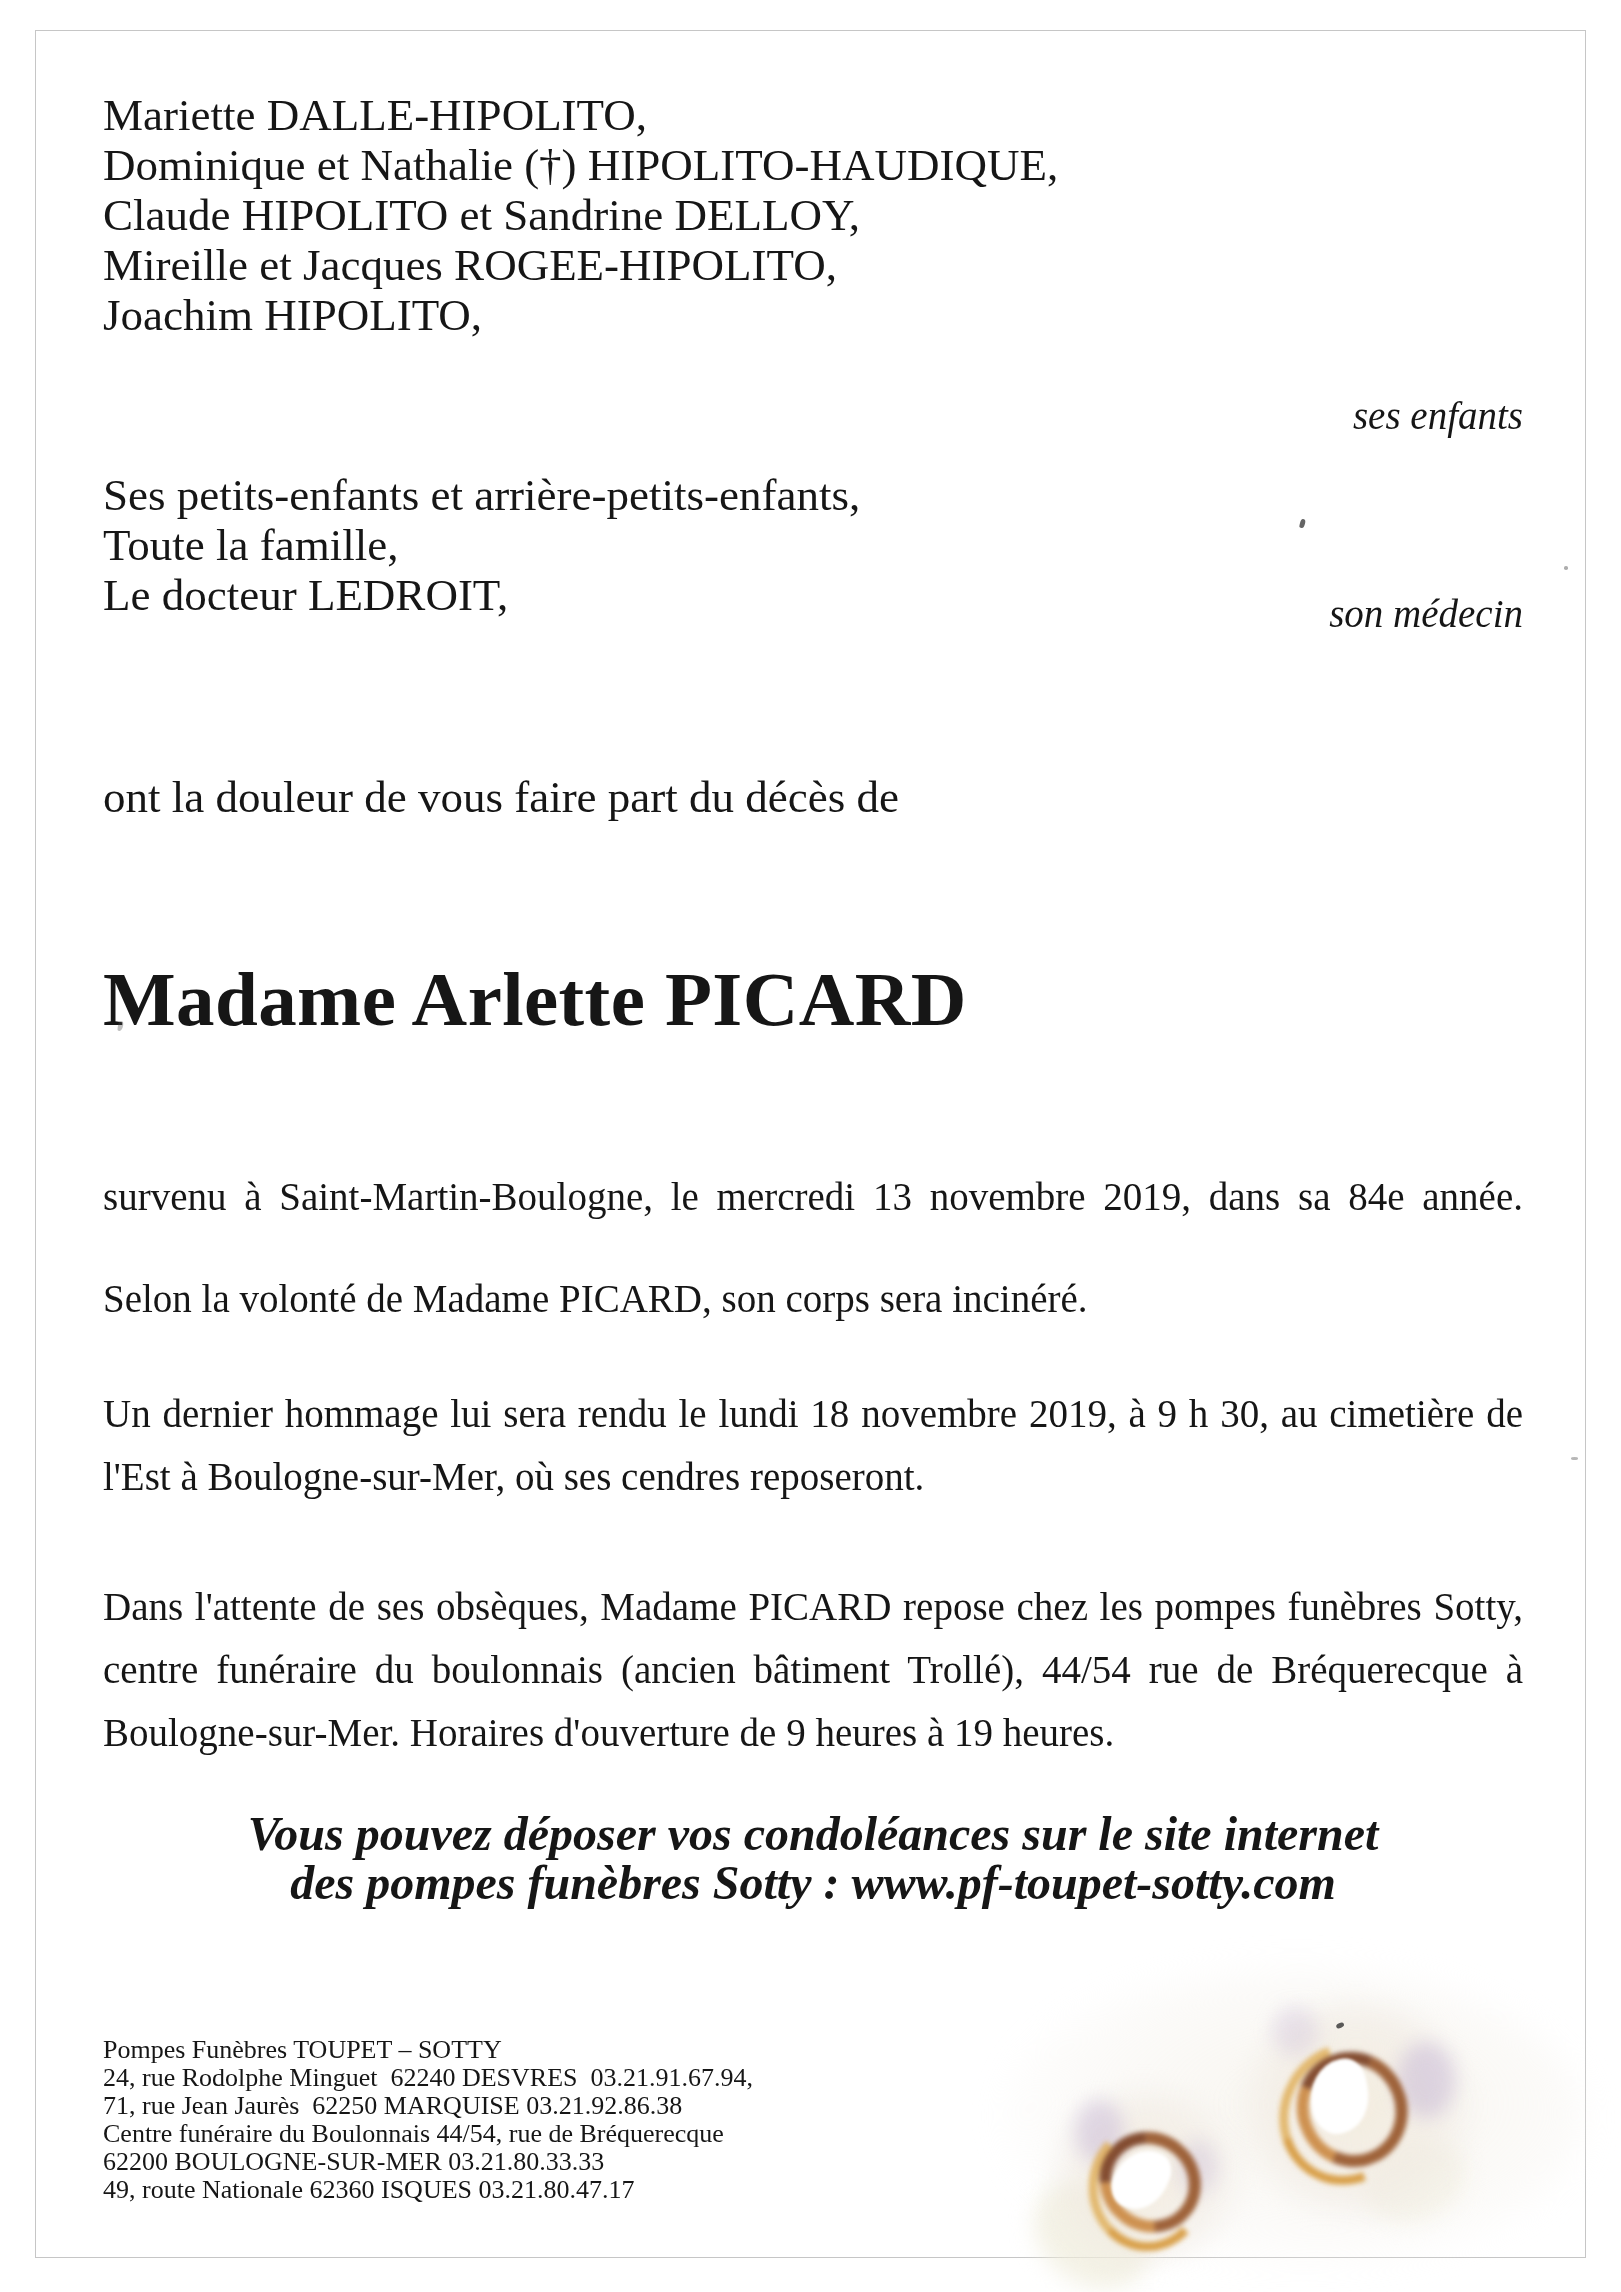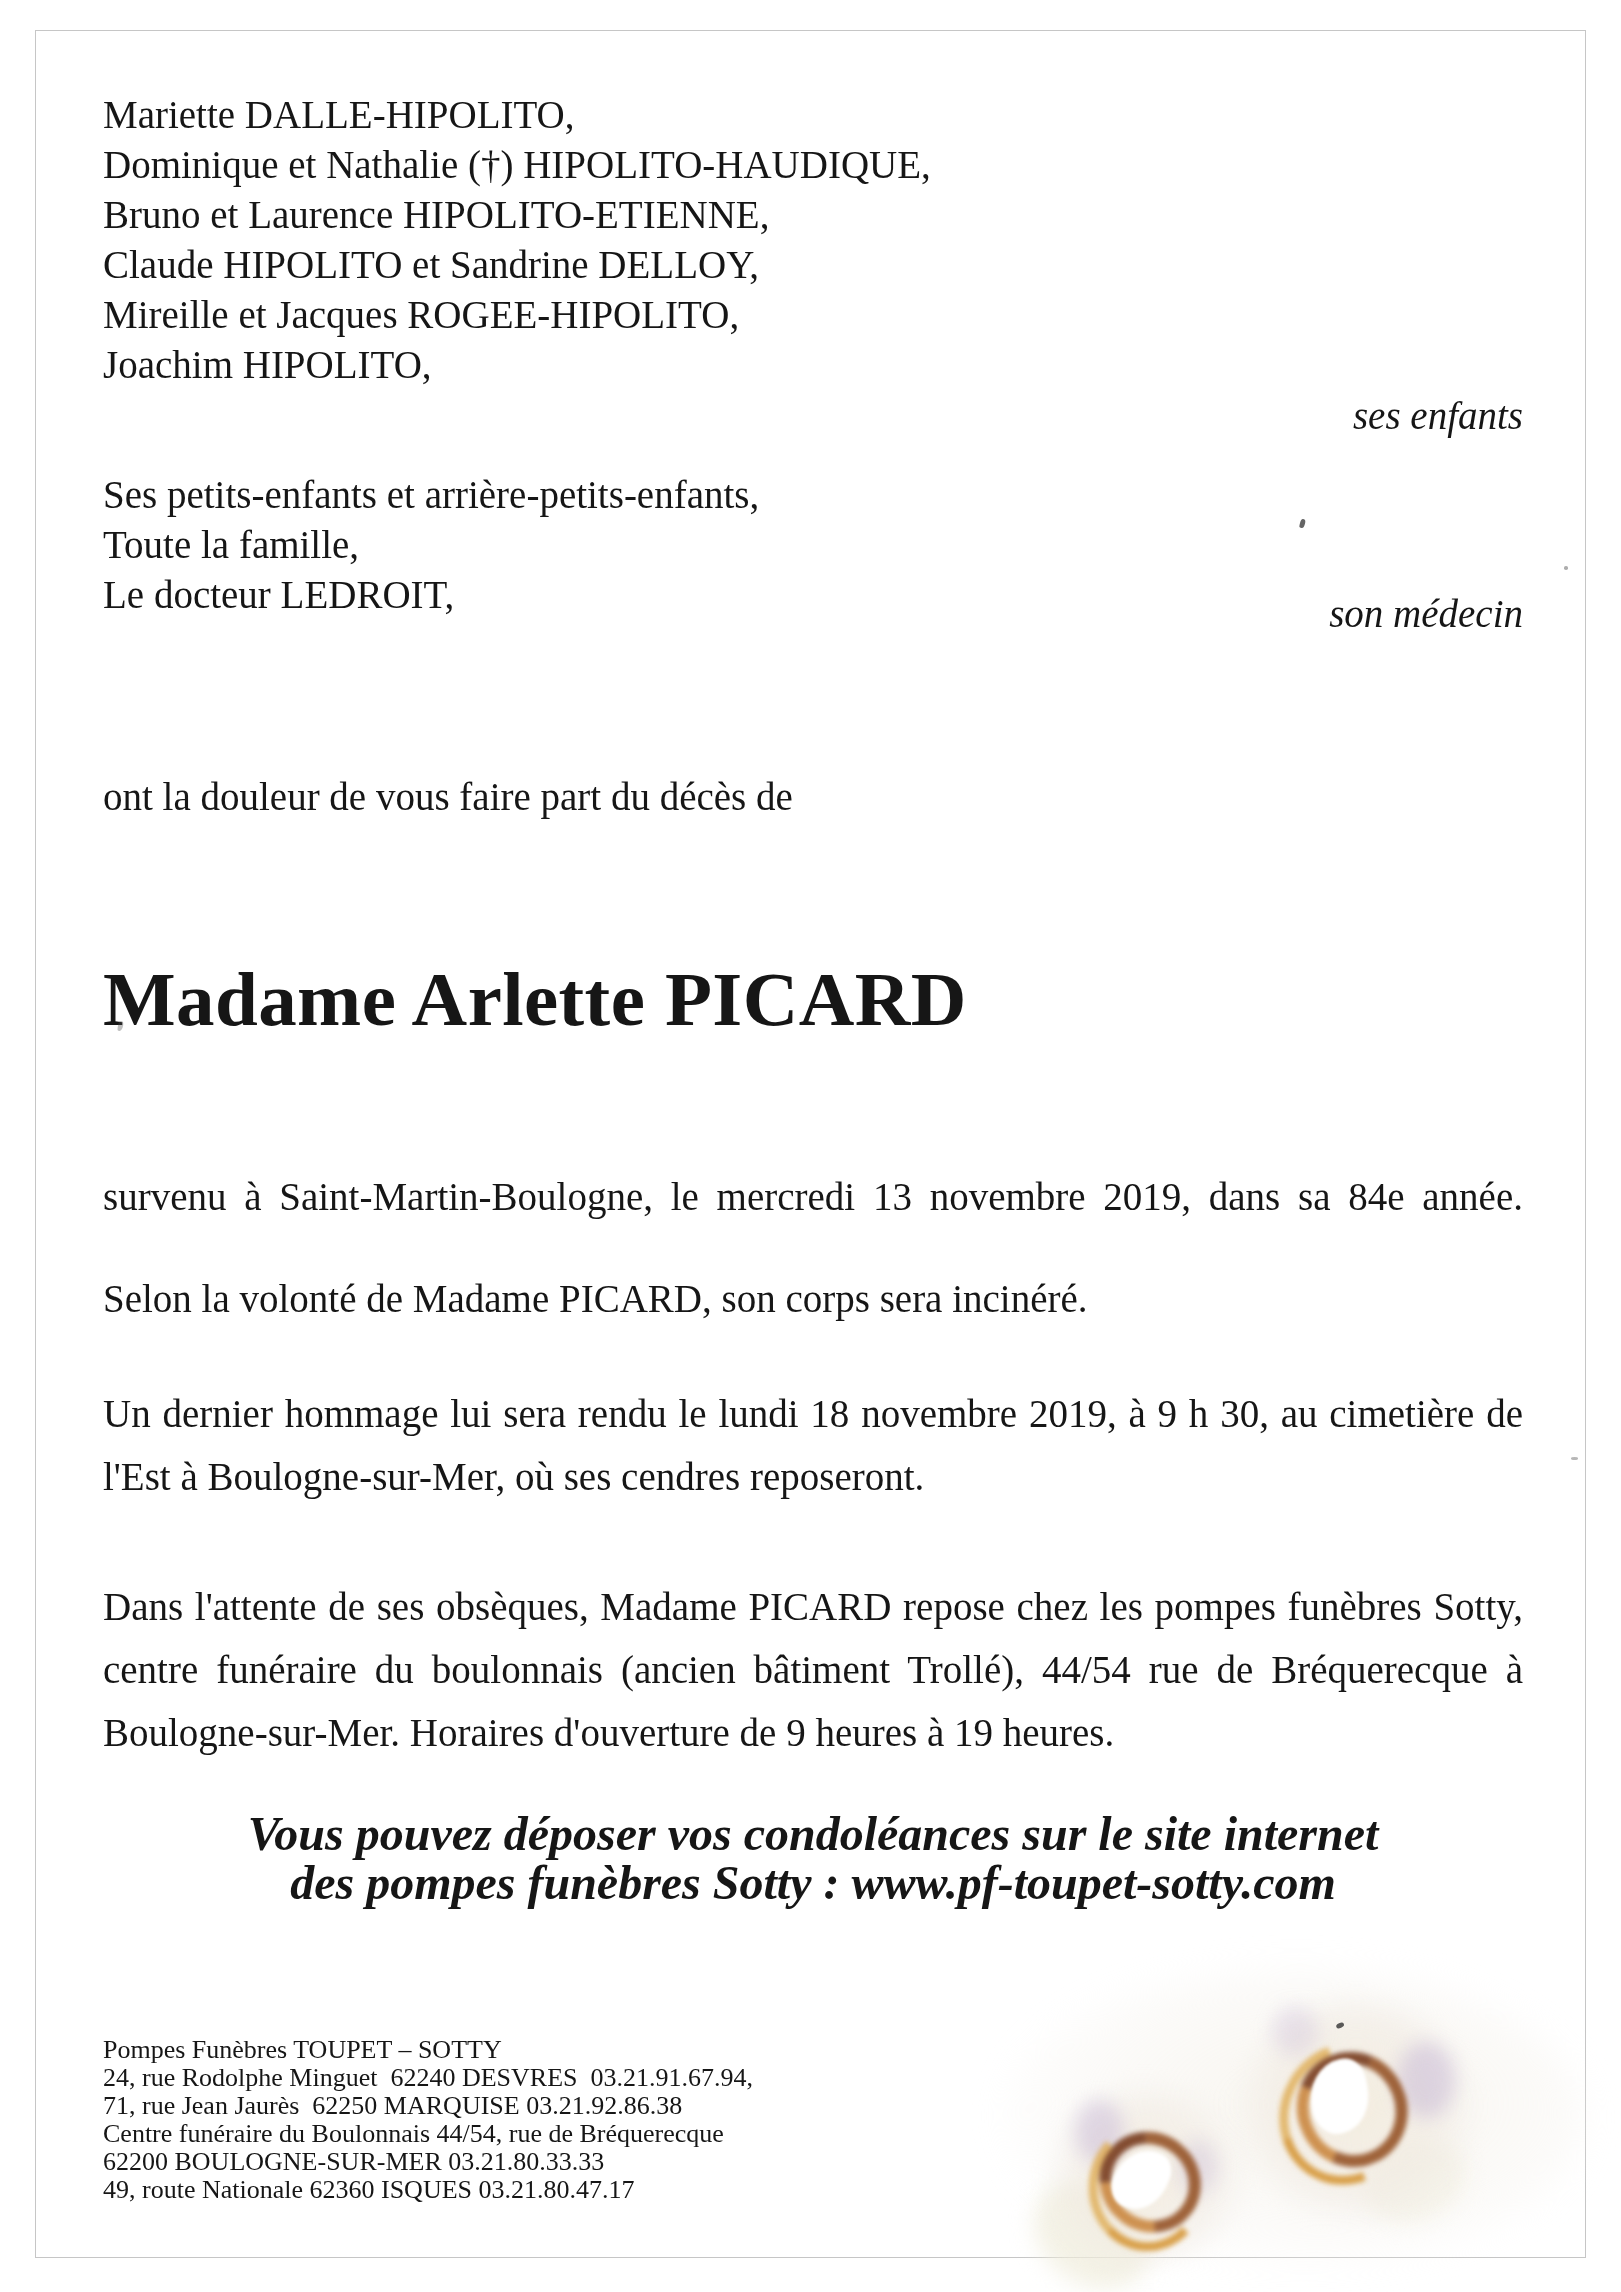--- a/index.html
+++ b/index.html
@@ -8,21 +8,21 @@
     font-family:"Liberation Serif","DejaVu Serif",serif;color:#161616;
     overflow:hidden;
   }
   .border-frame{
     position:absolute;left:35px;top:29.6px;width:1549px;height:2226px;
     border:1.8px solid #c6c6c6;pointer-events:none;
   }
   .textblock{position:absolute;left:103px;width:1420px;}
   .line{white-space:nowrap;}
   .stretch{text-align:justify;text-align-last:justify;white-space:normal;overflow:hidden;}
-  .body-size{font-size:39px;line-height:50px;}
+  .body-size{font-size:45px;line-height:50px;}
   .para{font-size:39px;line-height:63px;}
   .attr-right{text-align:right;font-style:italic;font-size:39px;line-height:50px;}
   .names-block{top:90px;}
   .ses-enfants{top:391px;}
   .family-block{top:445px;margin-top:25px;}
   .son-medecin{top:589px;}
   .intro-line{top:772px;}
   .title-line{
     top:954px;text-align:left;font-weight:bold;font-size:77px;line-height:90px;
     letter-spacing:0.4px;white-space:nowrap;
@@ -81,21 +81,20 @@
 </head>
 <body>
 
 <div class="page">
 
   <div class="border-frame"></div>
 
   <div class="textblock names-block body-size">
     <div class="line">Mariette DALLE-HIPOLITO,</div>
     <div class="line">Dominique et Nathalie (†) HIPOLITO-HAUDIQUE,</div>
-    <div class="line">Bruno et Laurence HIPOLITO-ETIENNE,</div>
     <div class="line">Claude HIPOLITO et Sandrine DELLOY,</div>
     <div class="line">Mireille et Jacques ROGEE-HIPOLITO,</div>
     <div class="line">Joachim HIPOLITO,</div>
   </div>
 
   <div class="textblock attr-right ses-enfants">ses enfants</div>
 
   <div class="textblock family-block body-size">
     <div class="line">Ses petits-enfants et arrière-petits-enfants,</div>
     <div class="line">Toute la famille,</div>

